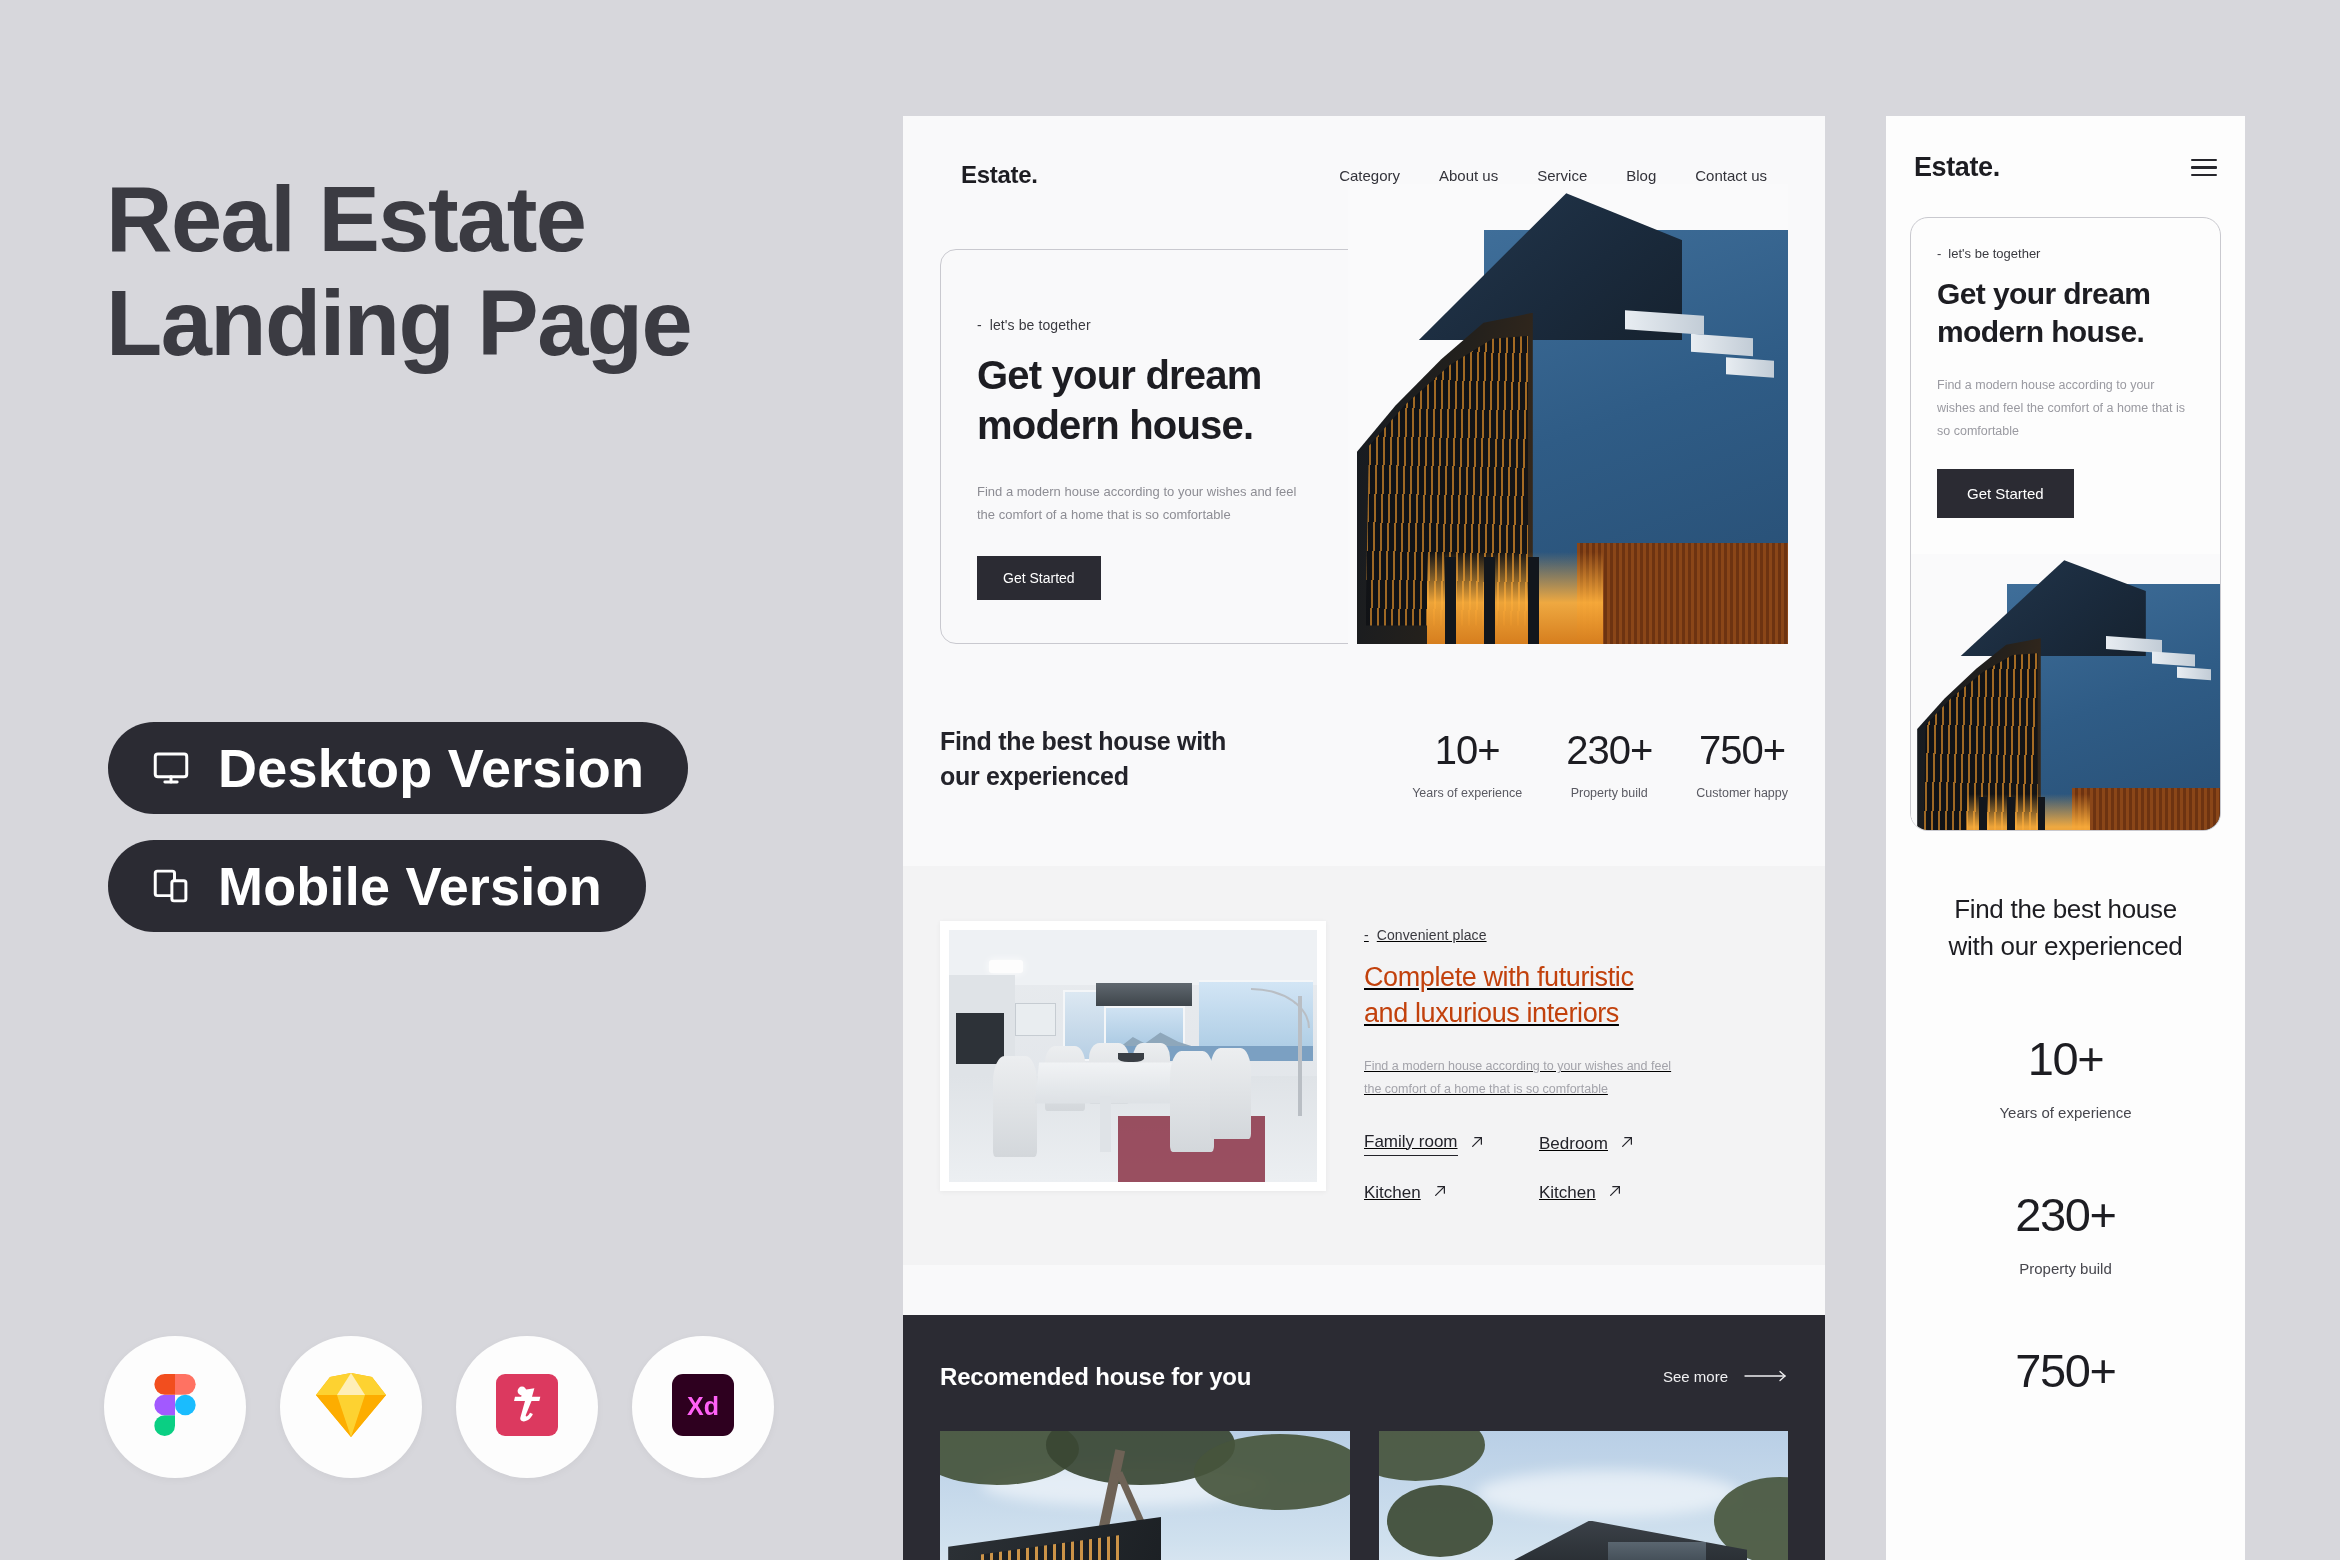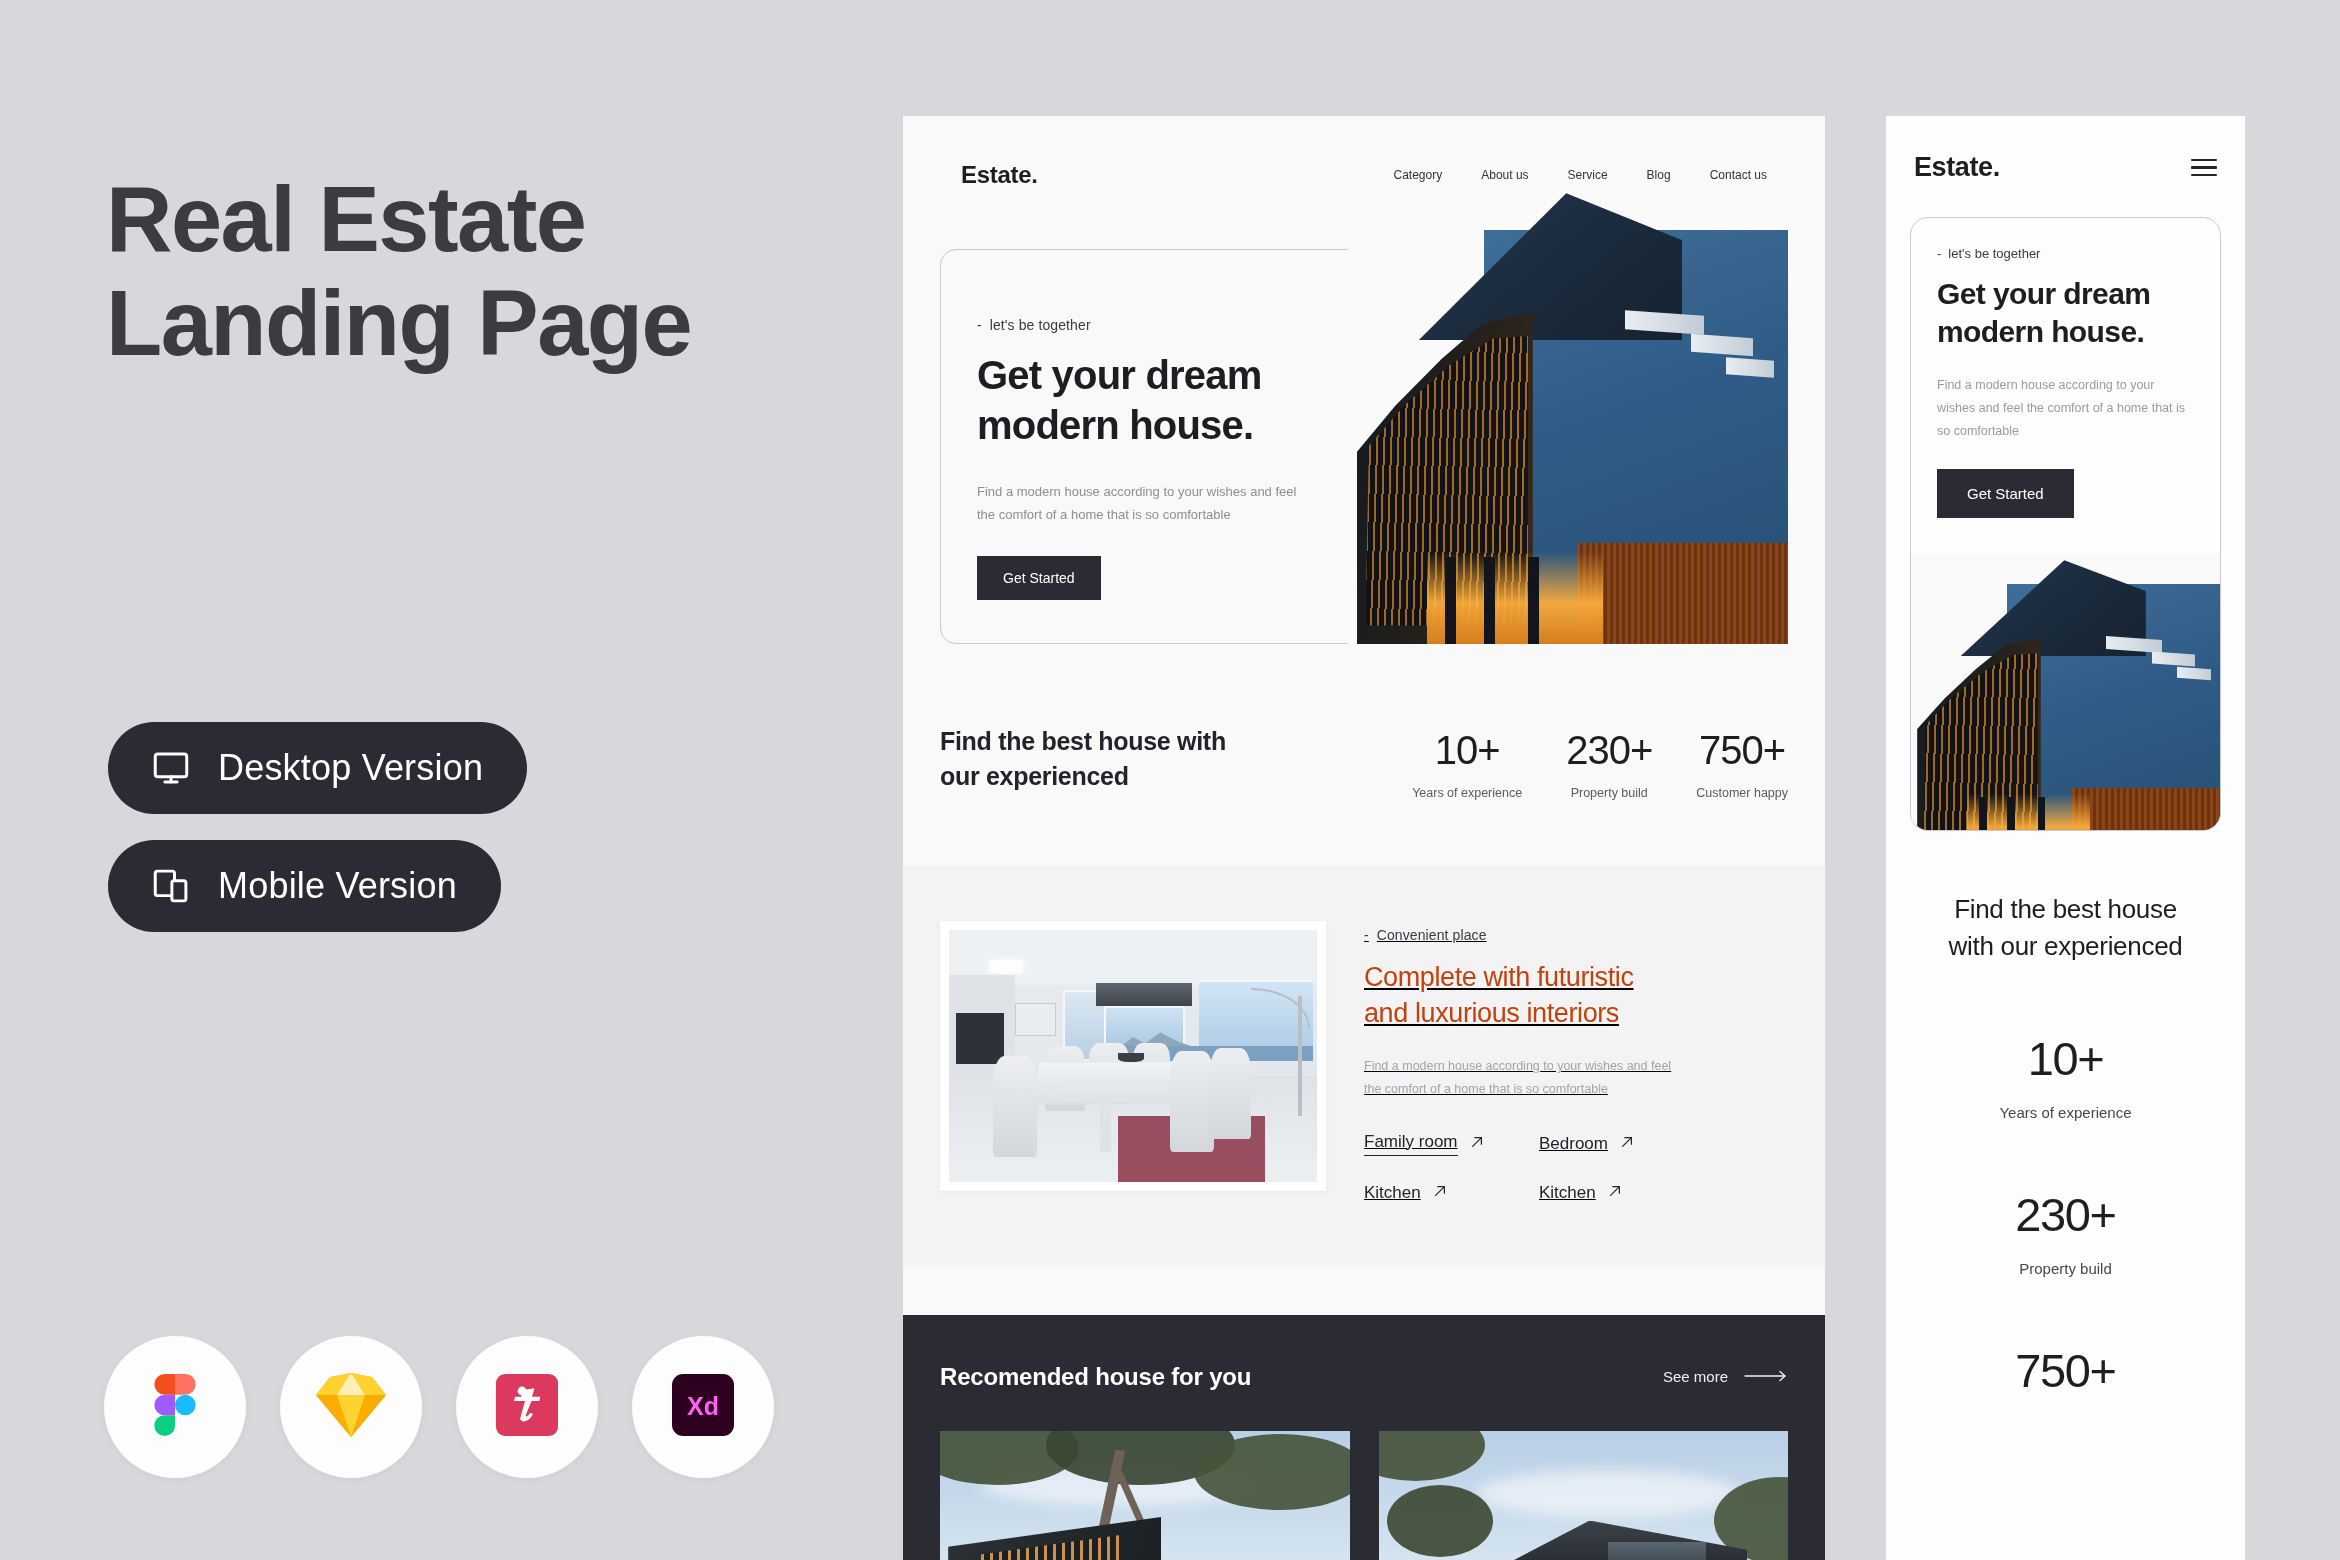--- a/index.html
+++ b/index.html
@@ -46,22 +46,22 @@
     cursor: pointer;
     font-family: "Liberation Sans", sans-serif;
   }
   .vbtn .vicon {
     width: 42px; height: 42px;
     margin-right: 26px;
     display: flex; align-items: center; justify-content: center;
     flex: 0 0 auto;
   }
   .vbtn .vlabel {
-    font-size: 36px;
-    font-weight: normal;
+    font-size: 54px;
+    font-weight: bold;
     letter-spacing: 0.2px;
     white-space: nowrap;
   }
 
   .tool-icons {
     position: absolute;
     left: 104px; top: 1336px;
     display: flex;
     gap: 34px;
   }
@@ -89,21 +89,21 @@
     height: 80px;
   }
   .dm-logo {
     font-size: 24px;
     font-weight: bold;
     color: #1d1d22;
     letter-spacing: -0.3px;
   }
   .dm-nav { display: flex; gap: 39px; }
   .dm-nav a {
-    font-size: 12px;
+    font-size: 15px;
     color: #33333a;
     text-decoration: none;
     white-space: nowrap;
     text-align: right;
   }
 
   .dm-hero {
     position: relative;
     margin: 53px 37px 0 37px;
     height: 395px;

